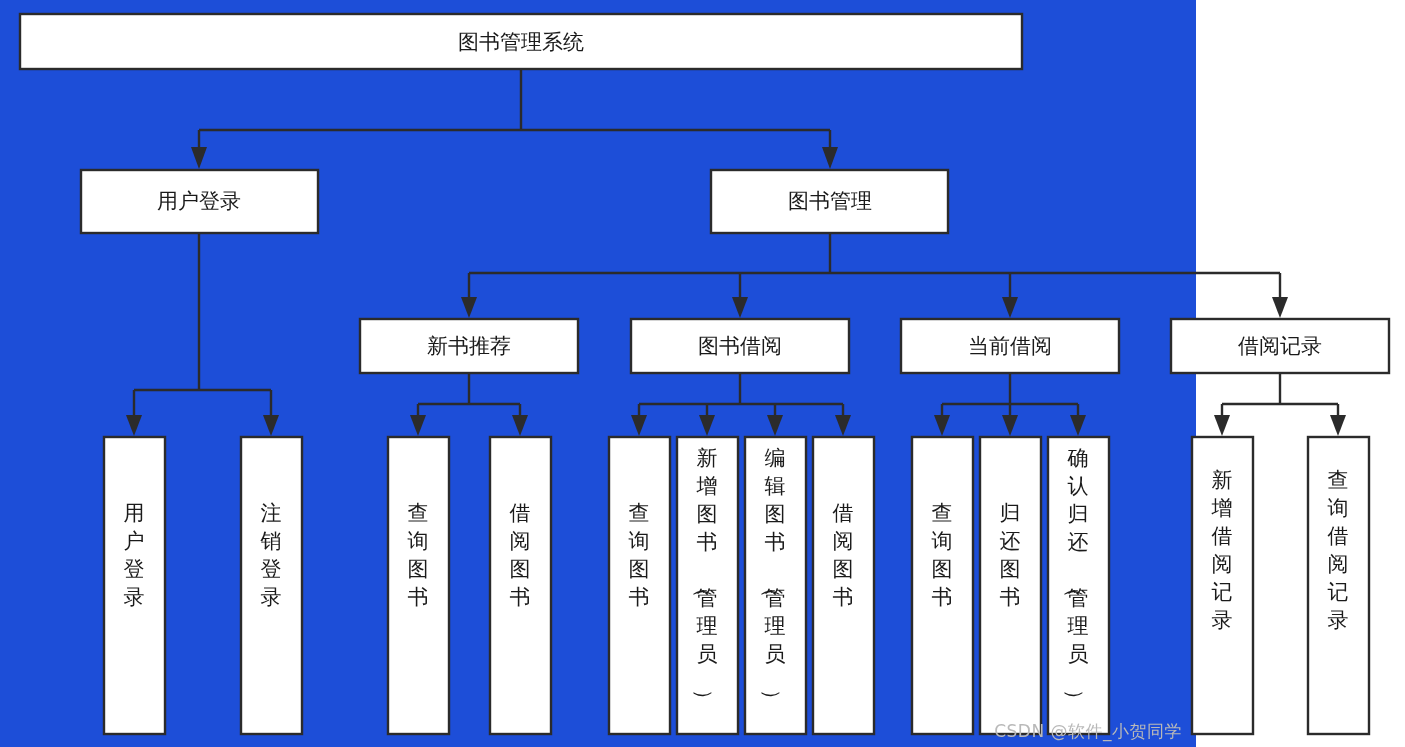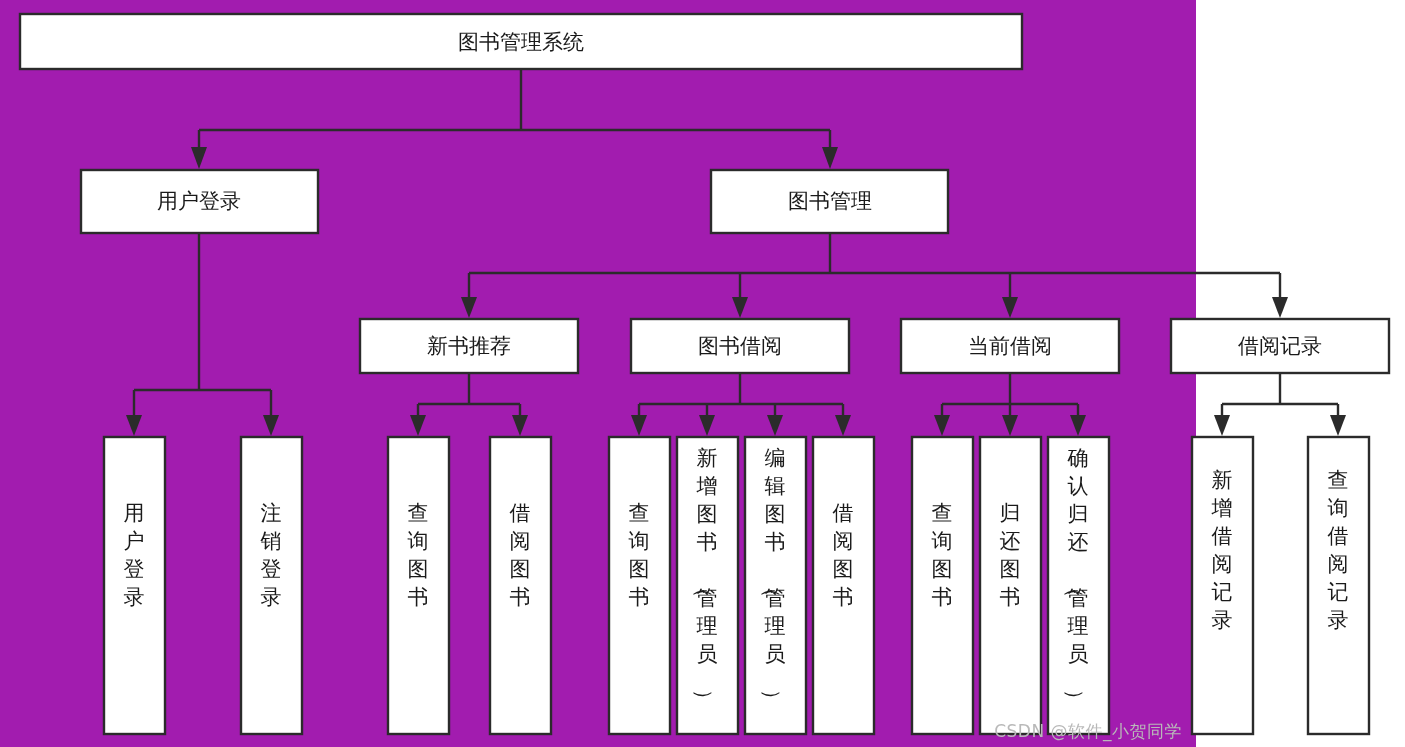--- a/index.html
+++ b/index.html
@@ -10,21 +10,21 @@
   body {
     width: 1405px;
     height: 747px;
     font-family: "DejaVu Sans", "Liberation Sans", sans-serif;
     overflow: hidden;
   }
   #diagram-root {
     position: relative;
     width: 1196px;
     height: 747px;
-    background: #a21caf;
+    background: #1d4ed8;
   }
   svg#flowchart {
     position: absolute;
     top: 0;
     left: 0;
     width: 1405px;
     height: 747px;
     display: block;
   }
   .node-box {

